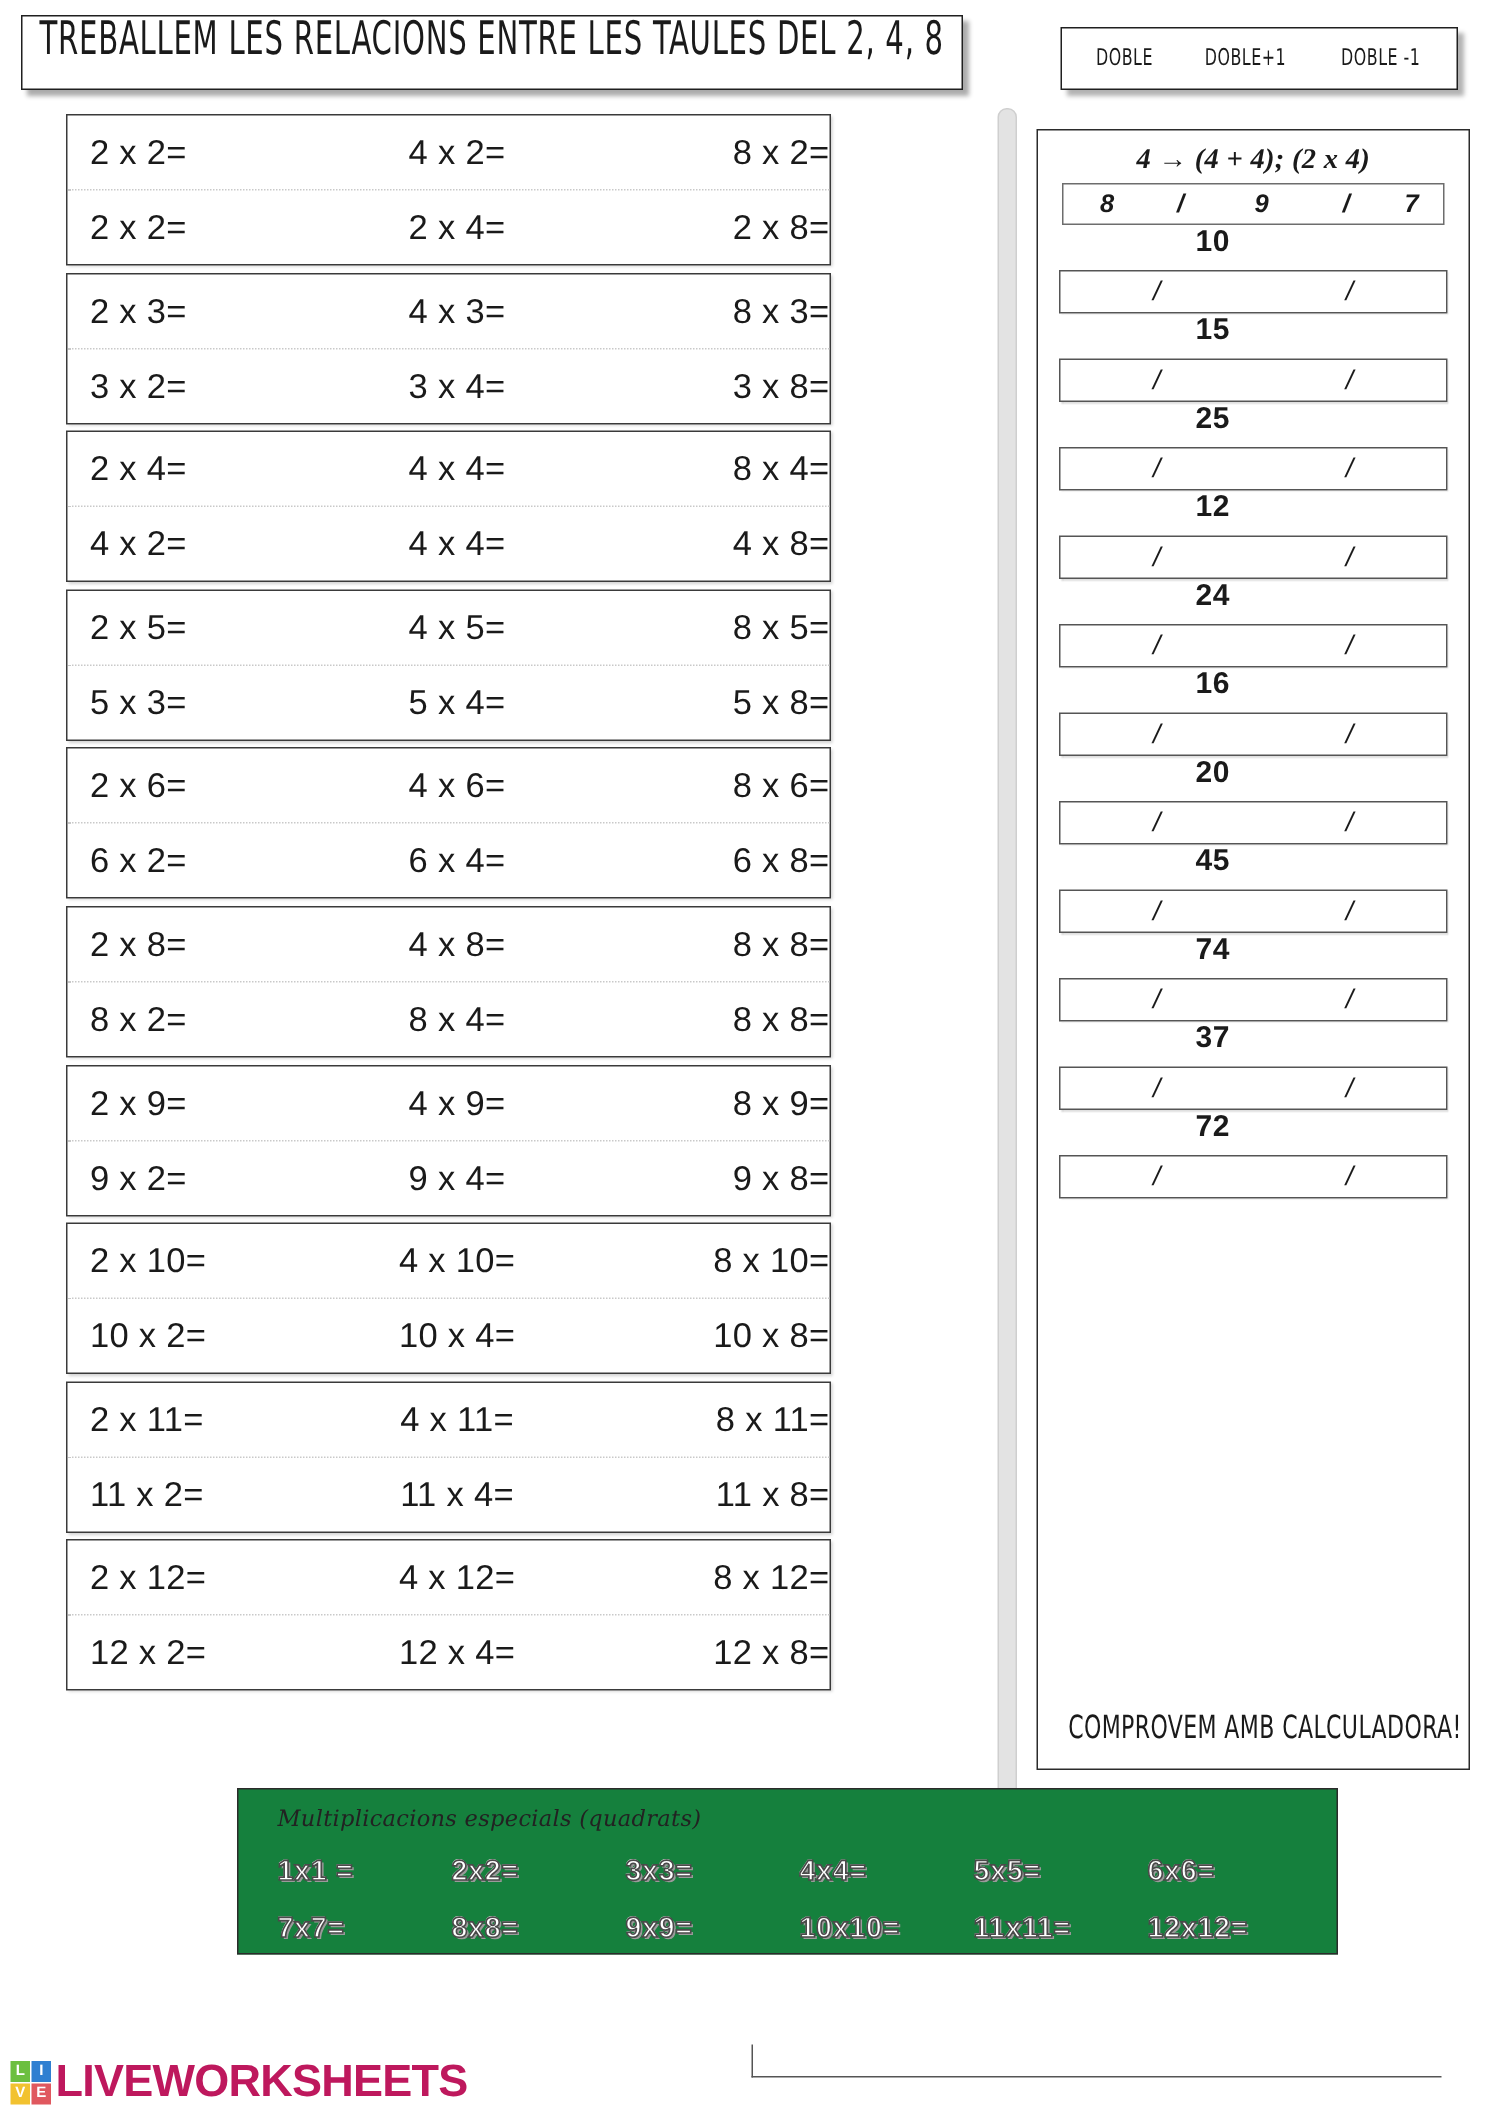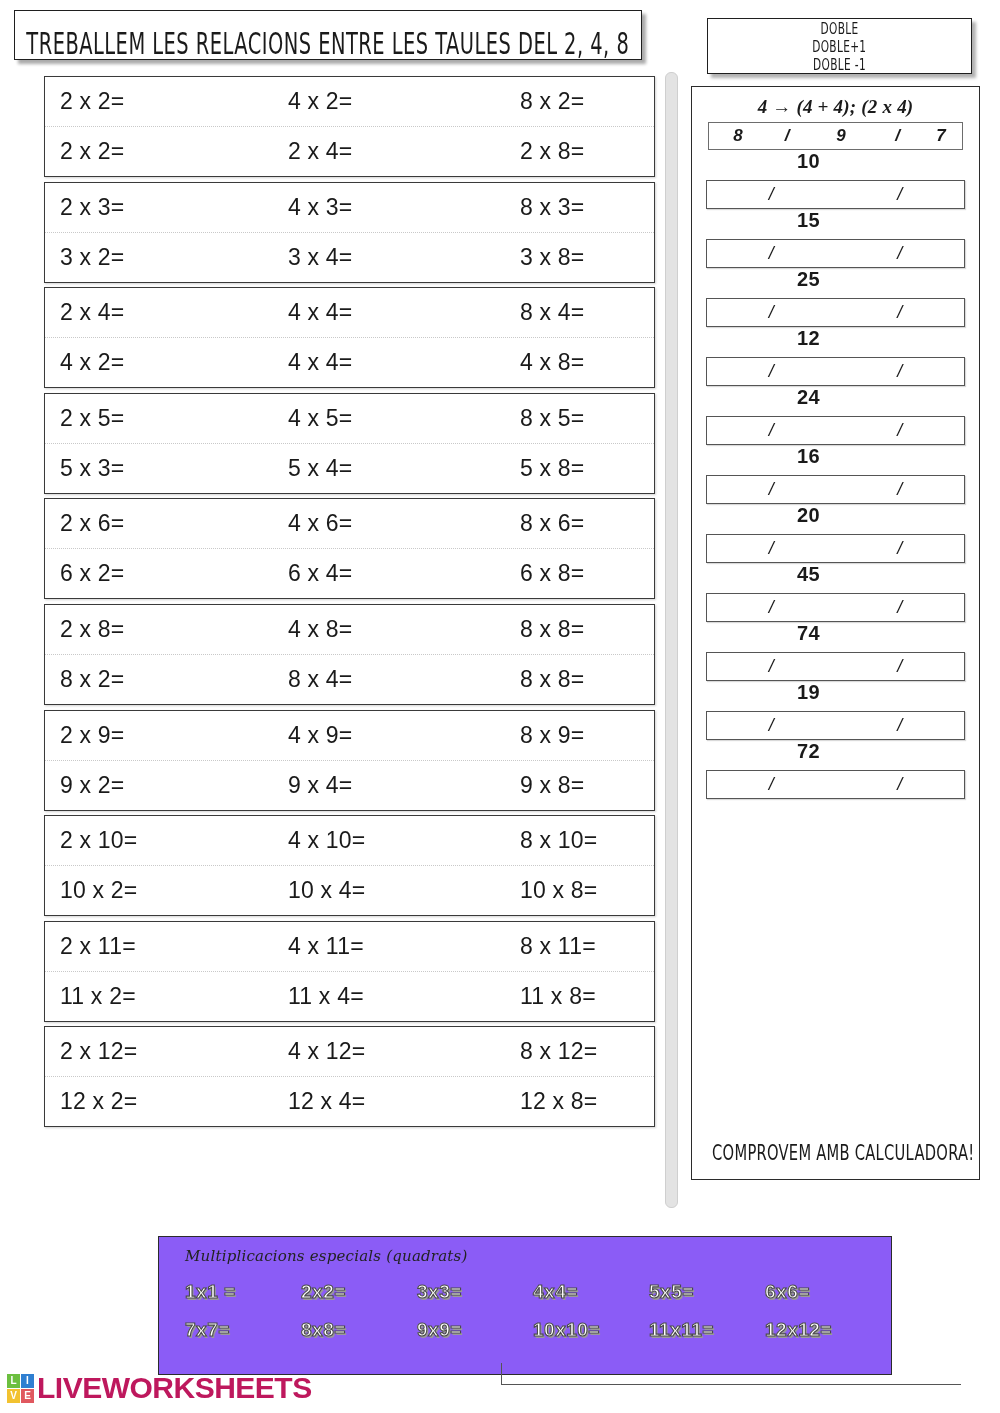--- a/index.html
+++ b/index.html
@@ -21,41 +21,41 @@
   #title-box {
     position: absolute;
     left: 14px;
     top: 10px;
     width: 628px;
     height: 50px;
     border: 1.5px solid #1f1f1f;
     background: #fff;
     box-shadow: 4px 4px 3px rgba(0,0,0,0.33);
     display: flex;
-    align-items: flex-end;
+    align-items: flex-start;
     justify-content: center;
     box-sizing: border-box;
   }
   #title-text {
     font-family: "DejaVu Sans Condensed", "Liberation Sans Narrow", "Liberation Sans", sans-serif;
     font-size: 27px;
     letter-spacing: 0.6px;
     font-weight: 400;
     transform: scaleX(0.80) scaleY(1.14);
     transform-origin: center;
     white-space: nowrap;
     text-transform: uppercase;
   }
 
   
   #left-col {
     position: absolute;
     left: 44px;
     top: 76px;
-    width: 611px;
+    width: 510px;
   }
   .mult-block {
     border: 1.3px solid #3a3a3a;
     background: #fff;
     box-sizing: border-box;
     margin-bottom: 4.6px;
     box-shadow: 1px 1px 2px rgba(0,0,0,0.18);
   }
   .mult-row {
     display: flex;
@@ -87,30 +87,29 @@
     border-radius: 6px;
     box-sizing: border-box;
   }
 
   
   #doble-header {
     position: absolute;
     left: 707px;
     top: 18px;
     width: 265px;
-    height: 56px;
+    height: 42px;
     border: 1.4px solid #1f1f1f;
     background: #fff;
     box-shadow: 4px 4px 3px rgba(0,0,0,0.3);
     display: flex;
     align-items: center;
     justify-content: space-around;
     box-sizing: border-box;
     padding: 0 6px;
-    flex-direction: column;
   }
   .doble-label {
     font-family: "DejaVu Sans Condensed", "Liberation Sans Narrow", "Liberation Sans", sans-serif;
     font-size: 14px;
     letter-spacing: 0.4px;
     transform: scaleX(0.84) scaleY(1.1);
     white-space: nowrap;
     text-transform: uppercase;
   }
 
@@ -191,25 +190,25 @@
     letter-spacing: 0.3px;
     transform: scaleX(0.86) scaleY(1.12);
     white-space: nowrap;
     text-transform: uppercase;
   }
 
   
   #squares-box {
     position: absolute;
     left: 158px;
-    top: 1236px;
+    top: 1192px;
     width: 734px;
-    height: 139px;
+    height: 111px;
     border: 1.3px solid #2b2b2b;
-    background: #8b5cf6;
+    background: #15803d;
     box-sizing: border-box;
     padding: 10px 0 0 26px;
   }
   #squares-title {
     font-family: "DejaVu Serif", serif;
     font-style: italic;
     font-size: 15px;
     color: #222;
     letter-spacing: 0.2px;
     margin-bottom: 16px;
@@ -490,21 +489,21 @@
         </div>
       </div>
       <div class="q-item">
         <div class="q-number">74</div>
         <div class="q-box">
           <span class="q-slash">/</span>
           <span class="q-slash">/</span>
         </div>
       </div>
       <div class="q-item">
-        <div class="q-number">19</div>
+        <div class="q-number">37</div>
         <div class="q-box">
           <span class="q-slash">/</span>
           <span class="q-slash">/</span>
         </div>
       </div>
       <div class="q-item">
         <div class="q-number">72</div>
         <div class="q-box">
           <span class="q-slash">/</span>
           <span class="q-slash">/</span>

